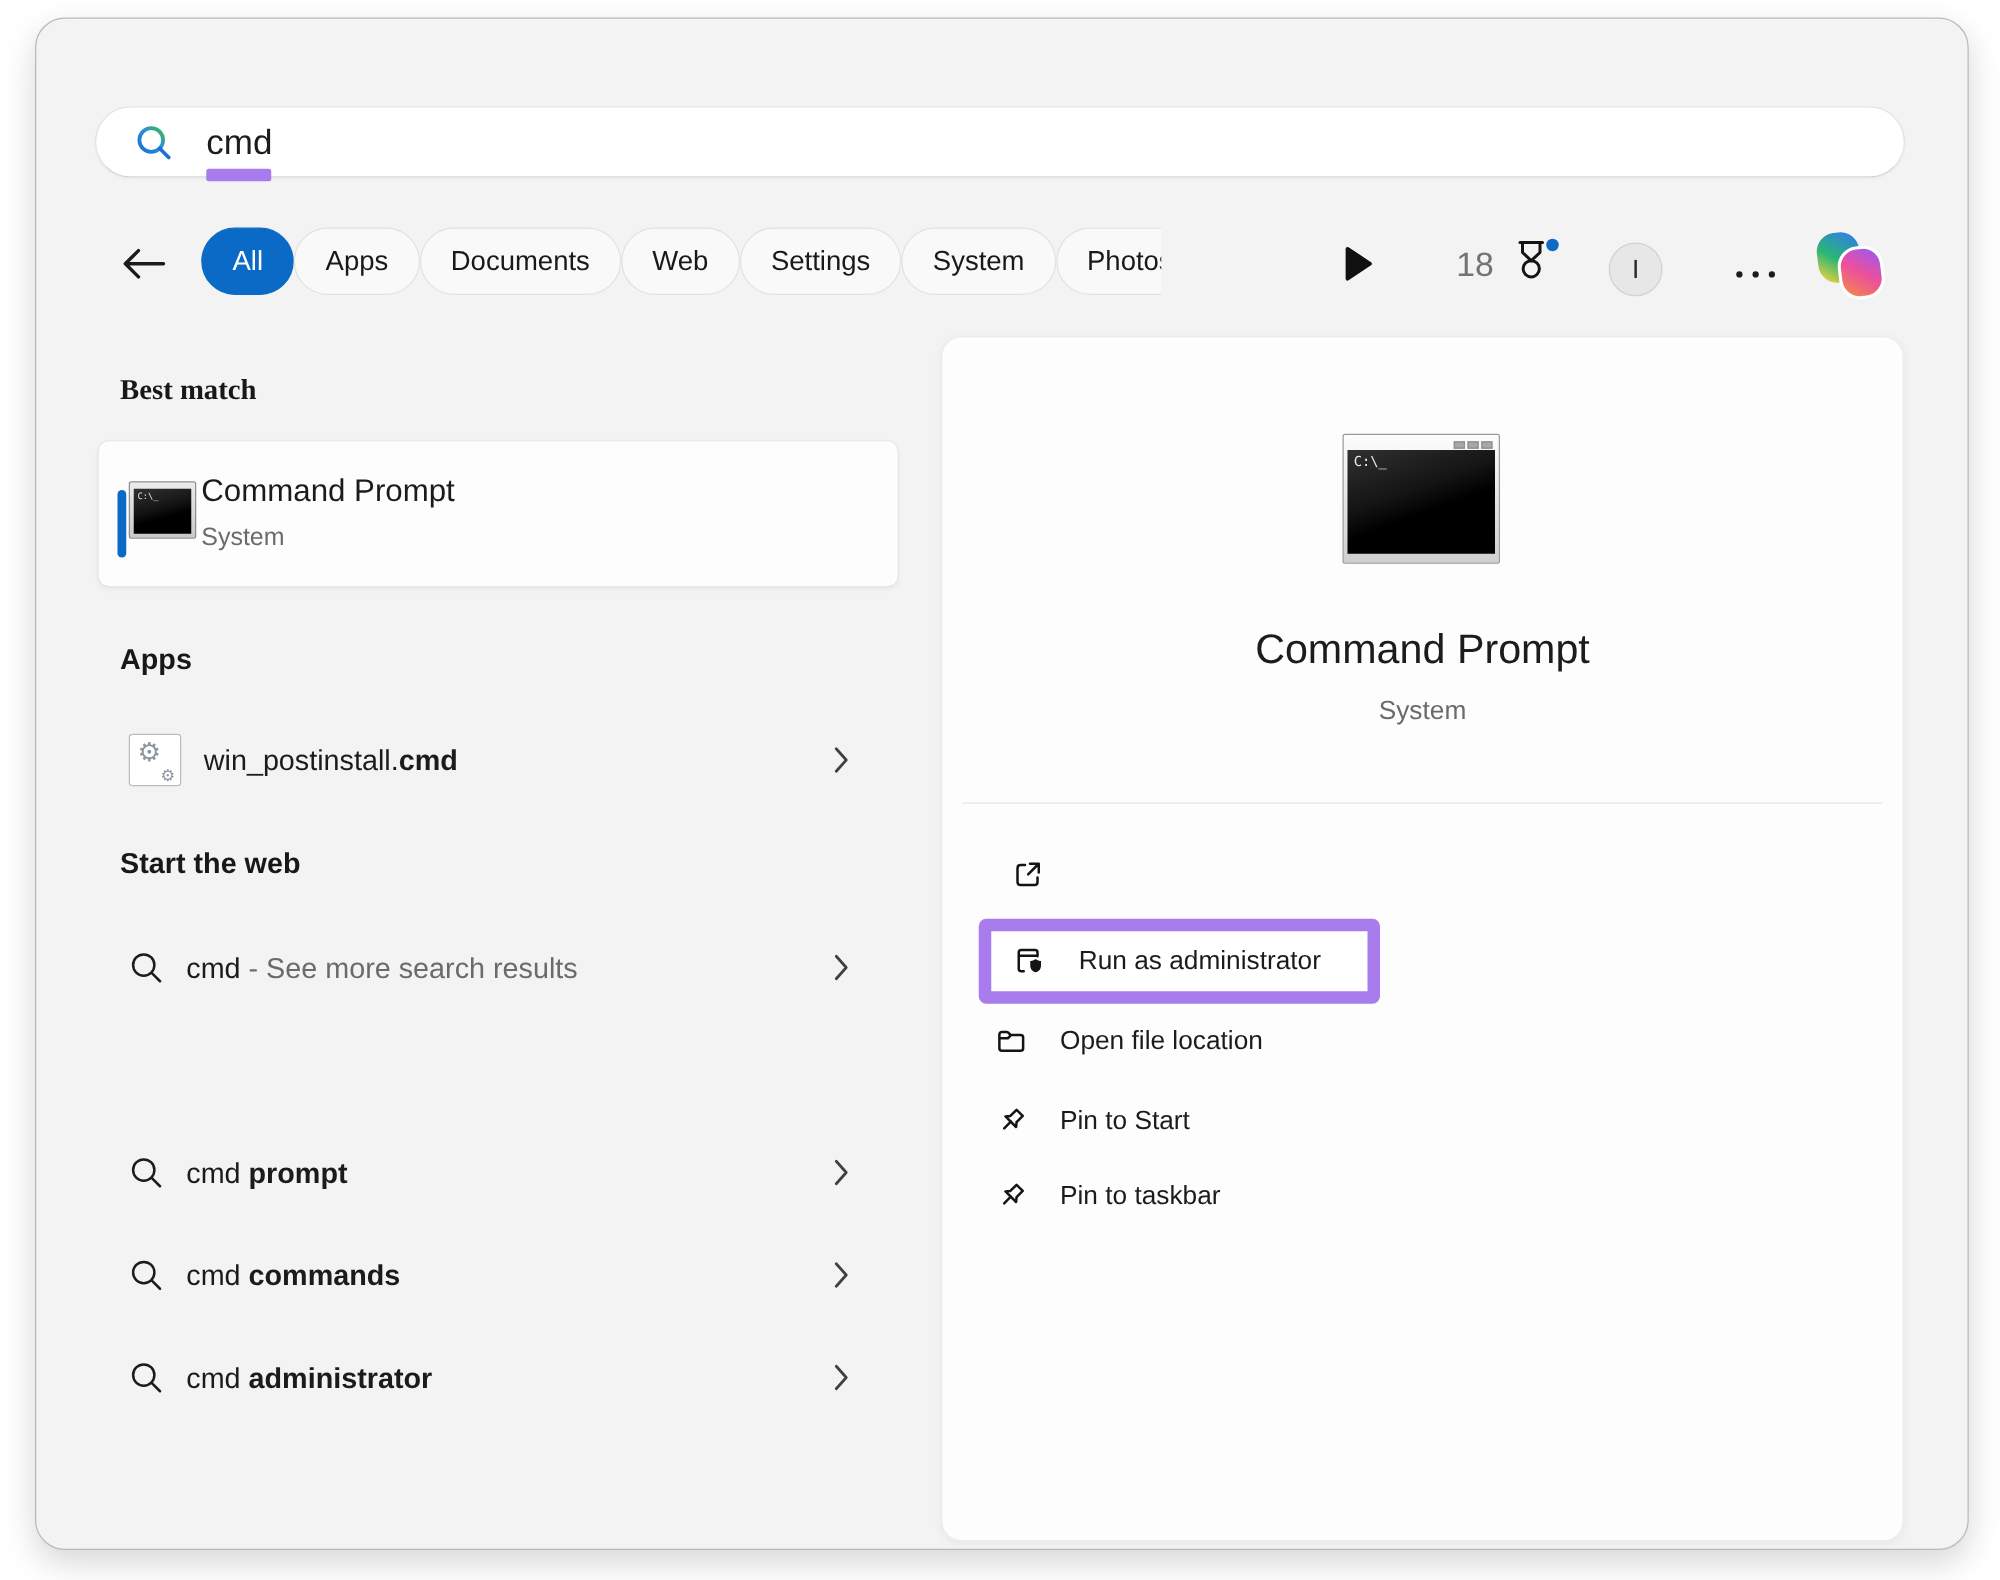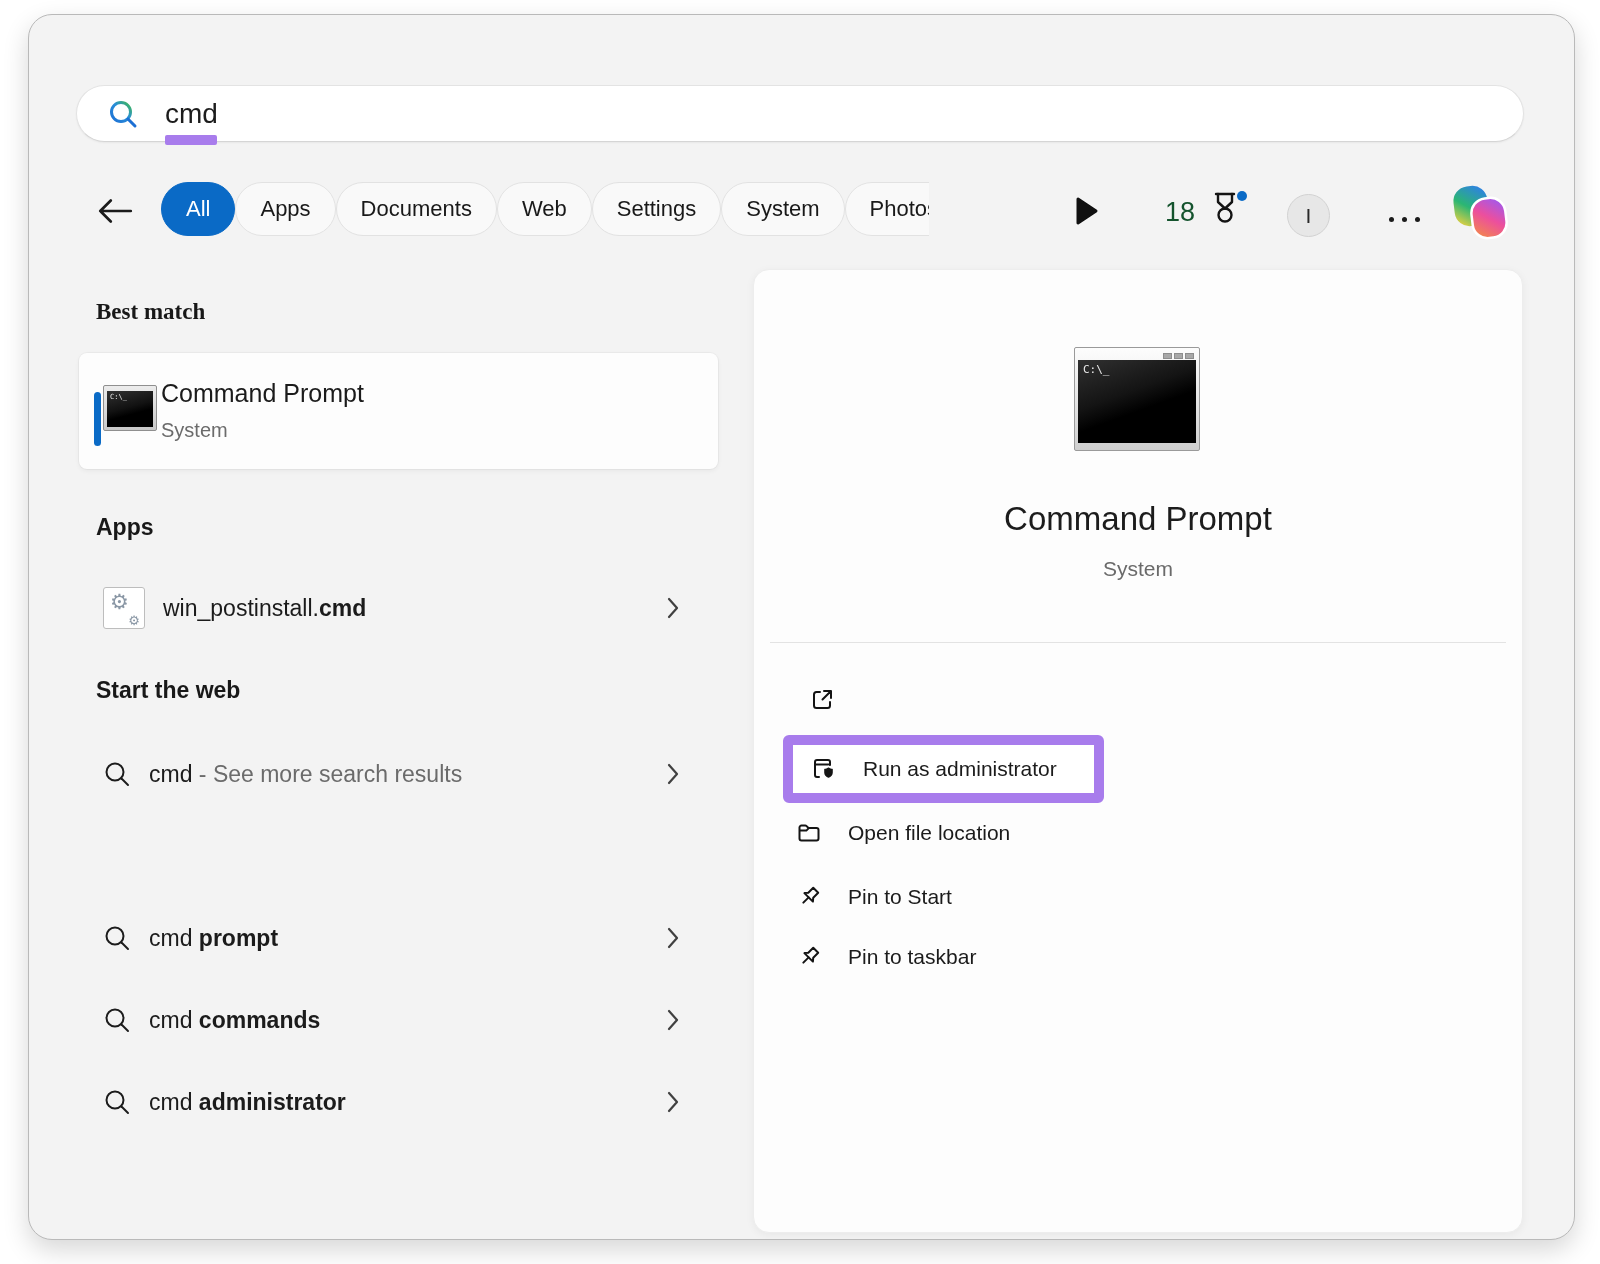--- a/index.html
+++ b/index.html
@@ -21,21 +21,21 @@
 
   
   .back-btn{position:absolute;left:66px;top:180px;width:40px;height:32px;cursor:pointer;}
   .pills{position:absolute;left:132px;top:167px;display:flex;gap:0;align-items:center;}
   .pill{height:54px;border-radius:27px;padding:0 24px;font-size:22px;display:flex;align-items:center;
         background:#f9f9f9;border:1px solid #e2e2e2;color:#191919;box-sizing:border-box;white-space:nowrap;}
   .pill.active{background:#0a6ac6;border-color:#0a6ac6;color:#ffffff;}
   .pill-clip{width:84px;height:54px;overflow:hidden;flex:0 0 auto;}
   .pill-clip .pill{min-width:118px;}
   .play-btn{position:absolute;left:1046px;top:181px;width:24px;height:30px;cursor:pointer;}
-  .rewards-count{position:absolute;left:1136px;top:182px;font-size:27px;color:#14532d;}
+  .rewards-count{position:absolute;left:1136px;top:182px;font-size:27px;color:#737373;}
   .rewards{position:absolute;left:1180px;top:176px;width:32px;height:36px;}
   .rewards-dot{position:absolute;left:1208px;top:176px;width:10px;height:10px;border-radius:50%;background:#0a6ac6;}
   .avatar{position:absolute;left:1258px;top:179px;width:43px;height:43px;border-radius:50%;
           background:#e7e7e7;border:1px solid #d2d2d2;display:flex;align-items:center;justify-content:center;
           font-size:21px;color:#2a2a2a;box-sizing:border-box;}
   .more-dots{position:absolute;left:1360px;top:202px;display:flex;gap:8px;}
   .more-dots .dot{width:5px;height:5px;border-radius:50%;background:#1b1b1b;}
   .copilot{position:absolute;left:1422px;top:169px;width:58px;height:56px;}
 
   

